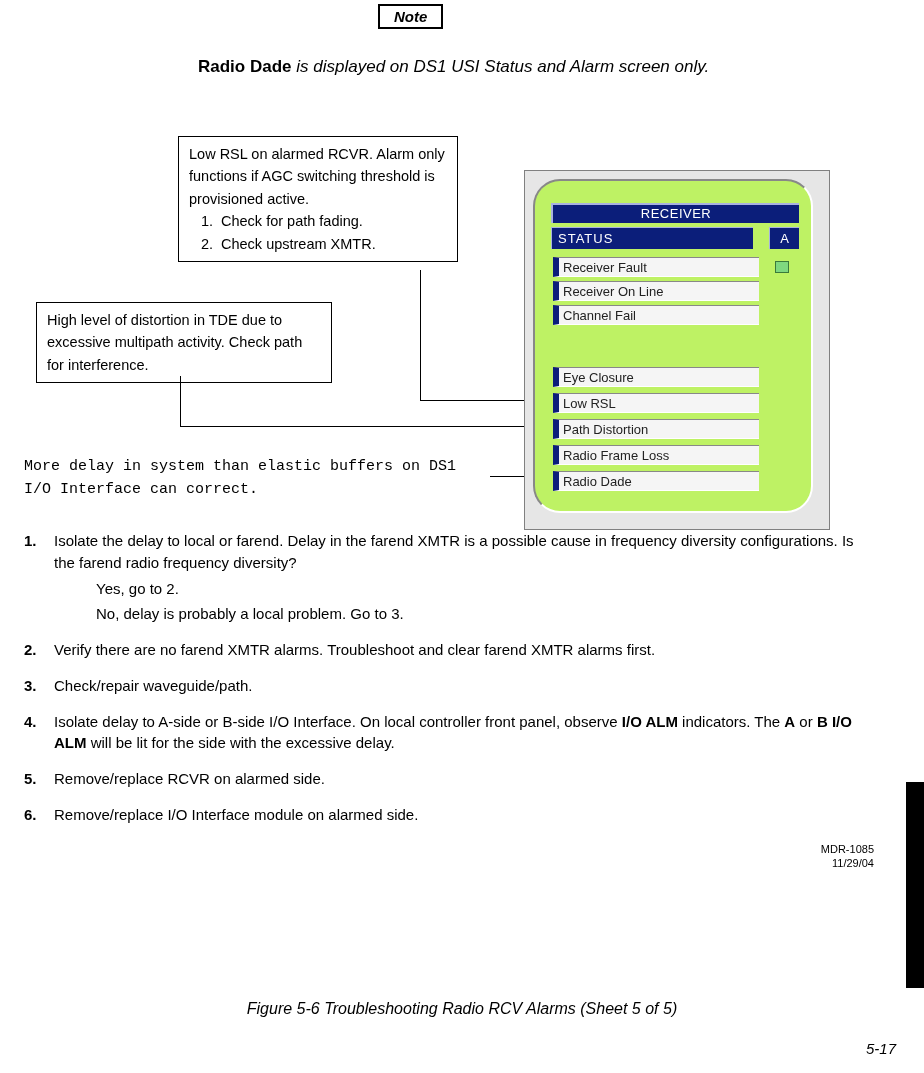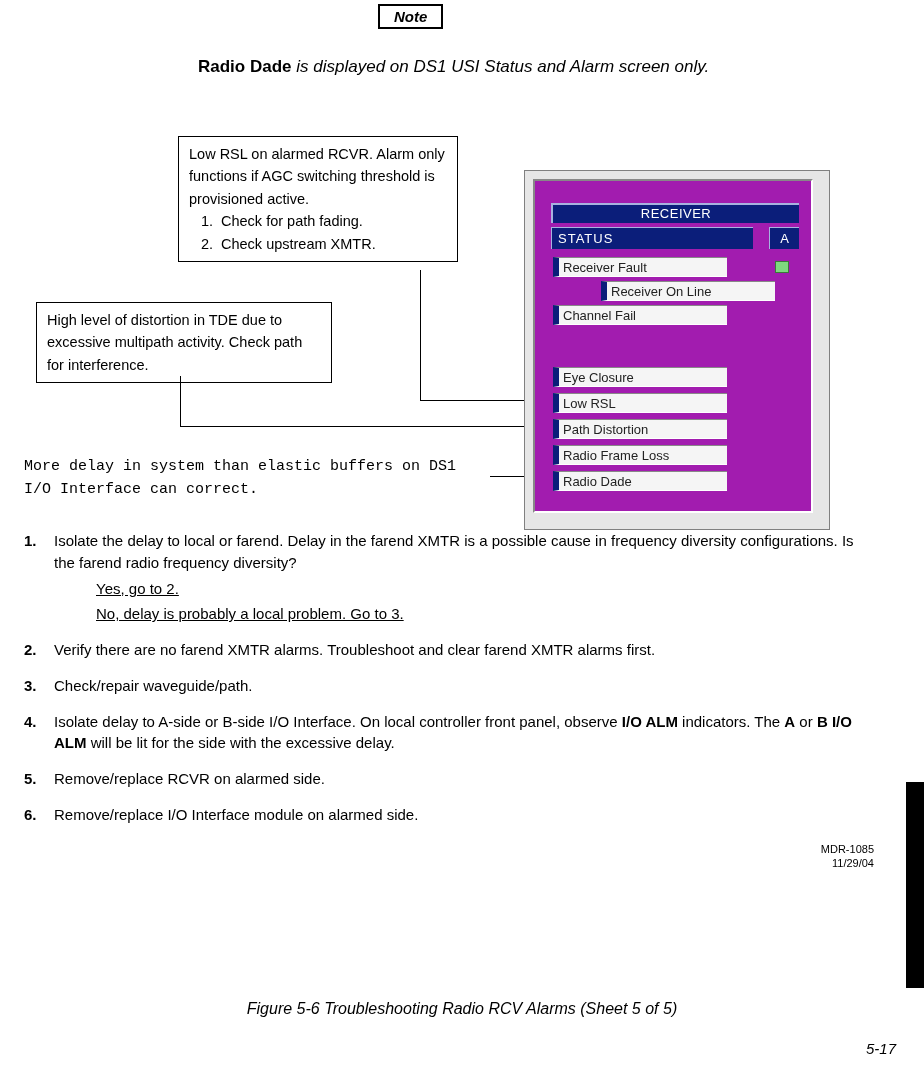--- a/index.html
+++ b/index.html
@@ -60,21 +60,21 @@
     width: 850px;
   }
   .steps .step {
     display: flex;
     margin-bottom: 14px;
     font-size: 15px;
     line-height: 1.45;
   }
   .steps .num { width: 30px; font-weight: bold; flex: none; }
   .steps .body { flex: 1; }
-  .steps .indent { margin-left: 42px; text-decoration: underline; }
+  .steps .indent { margin-left: 42px; }
   .doc-id {
     position: absolute;
     right: 50px;
     top: 842px;
     text-align: right;
     font-size: 11px;
     line-height: 1.3;
   }
   .figure-caption {
     position: absolute;
@@ -126,25 +126,26 @@
     left: 524px;
     top: 170px;
     width: 306px;
     height: 360px;
     background: #e6e6e6;
     border: 1px solid #808080;
   }
   .panel-inner {
     position: absolute;
     left: 8px; top: 8px; right: 16px; bottom: 16px;
-    background: #a21caf;
+    background: #bef264;
     border-top: 2px solid #888;
     border-left: 2px solid #888;
     border-right: 2px solid #fff;
     border-bottom: 2px solid #fff;
+    border-radius: 27px;
   }
   .panel-header {
     position: absolute;
     left: 16px;
     top: 22px;
     width: 248px;
     height: 20px;
     background: #0b1e7a;
     border-top: 2px solid #a8b2e0;
     border-left: 2px solid #a8b2e0;
@@ -182,21 +183,21 @@
     color: #fff;
     text-align: center;
     line-height: 22px;
     font-size: 13px;
     border-top: 1px solid #a8b2e0;
     border-left: 1px solid #a8b2e0;
   }
   .status-item {
     position: absolute;
     left: 18px;
-    width: 174px;
+    width: 206px;
     height: 20px;
     background: #f5f5f5;
     border-left: 6px solid #0b1e7a;
     border-top: 1px solid #888;
     border-bottom: 1px solid #fff;
     font-size: 13px;
     line-height: 19px;
     padding-left: 4px;
     color: #222;
   }
@@ -249,21 +250,21 @@
 <div class="panel">
   <div class="panel-inner">
     <div class="panel-header">RECEIVER</div>
     <div class="status-row">
       <div class="status-label">STATUS</div>
       <div class="status-a">A</div>
     </div>
 
     <div class="status-item" style="top:76px;">Receiver Fault</div>
     <div class="led" style="left:240px; top:80px;"></div>
-    <div class="status-item" style="top:100px;margin-left:48px;">Receiver On Line</div>
+    <div class="status-item" style="top:100px;">Receiver On Line</div>
     <div class="status-item" style="top:124px;">Channel Fail</div>
 
     <div class="status-item" style="top:186px;">Eye Closure</div>
     <div class="status-item" style="top:212px;">Low RSL</div>
     <div class="status-item" style="top:238px;">Path Distortion</div>
     <div class="status-item" style="top:264px;">Radio Frame Loss</div>
     <div class="status-item" style="top:290px;">Radio Dade</div>
   </div>
 </div>
 

